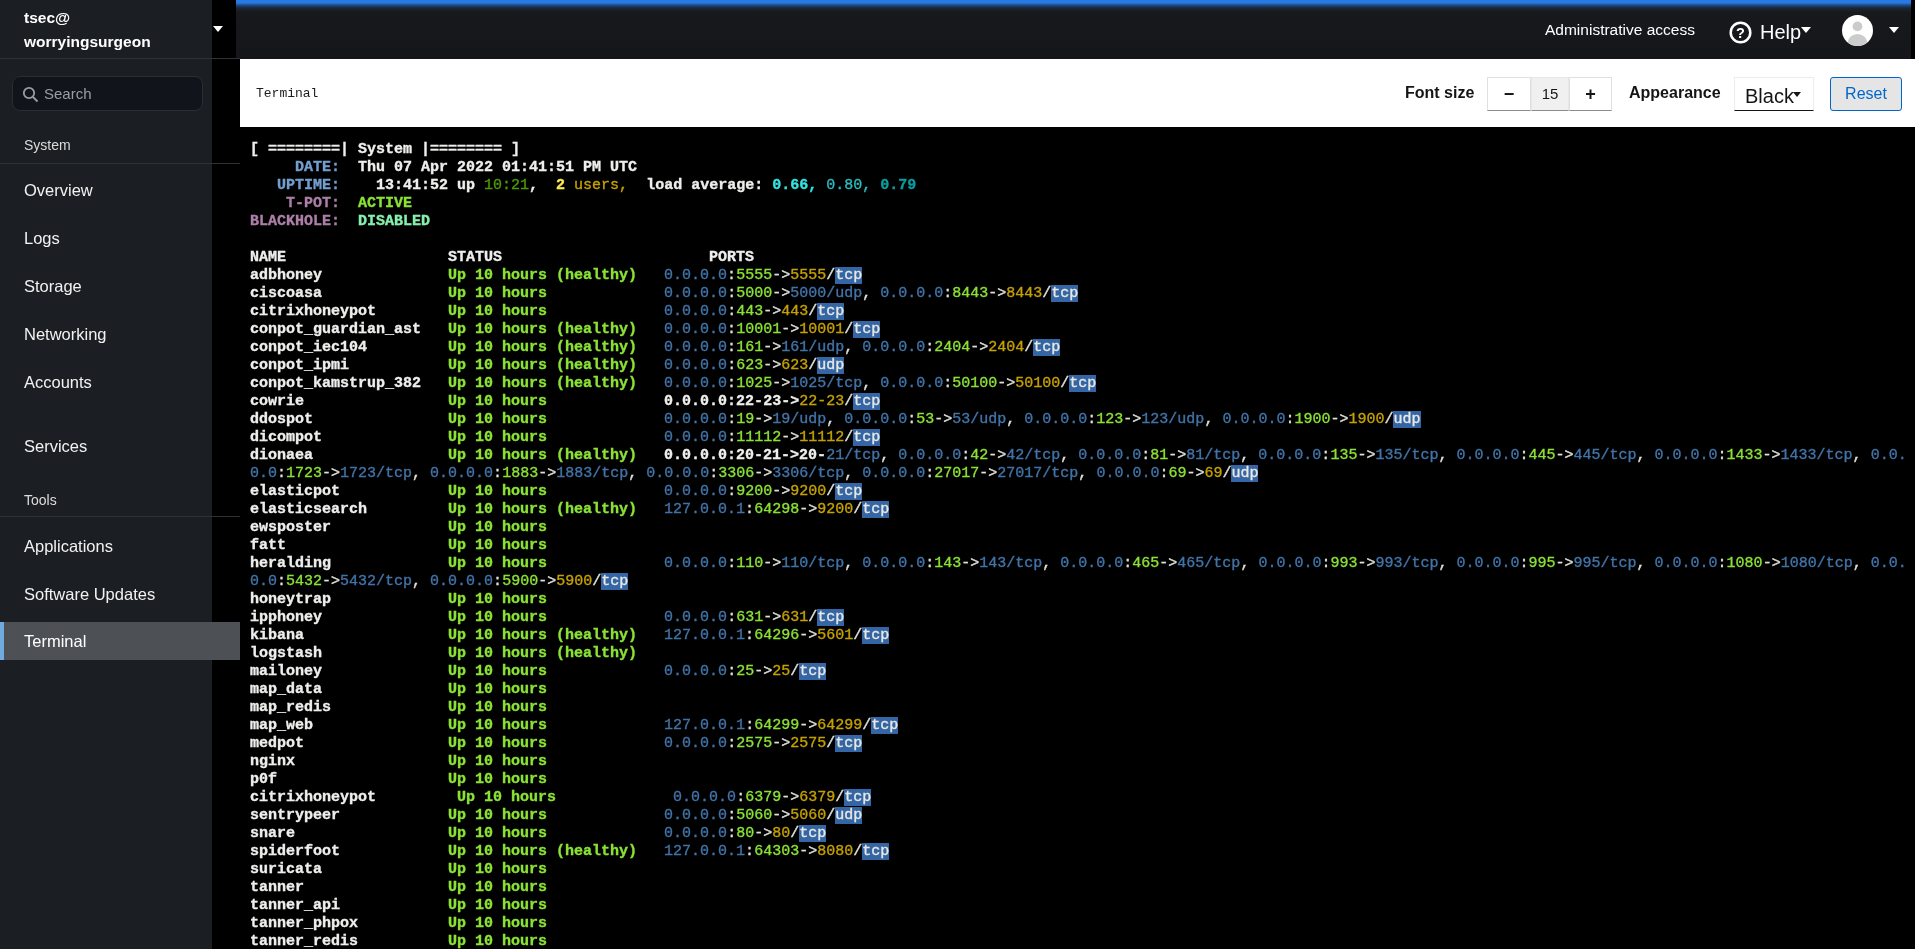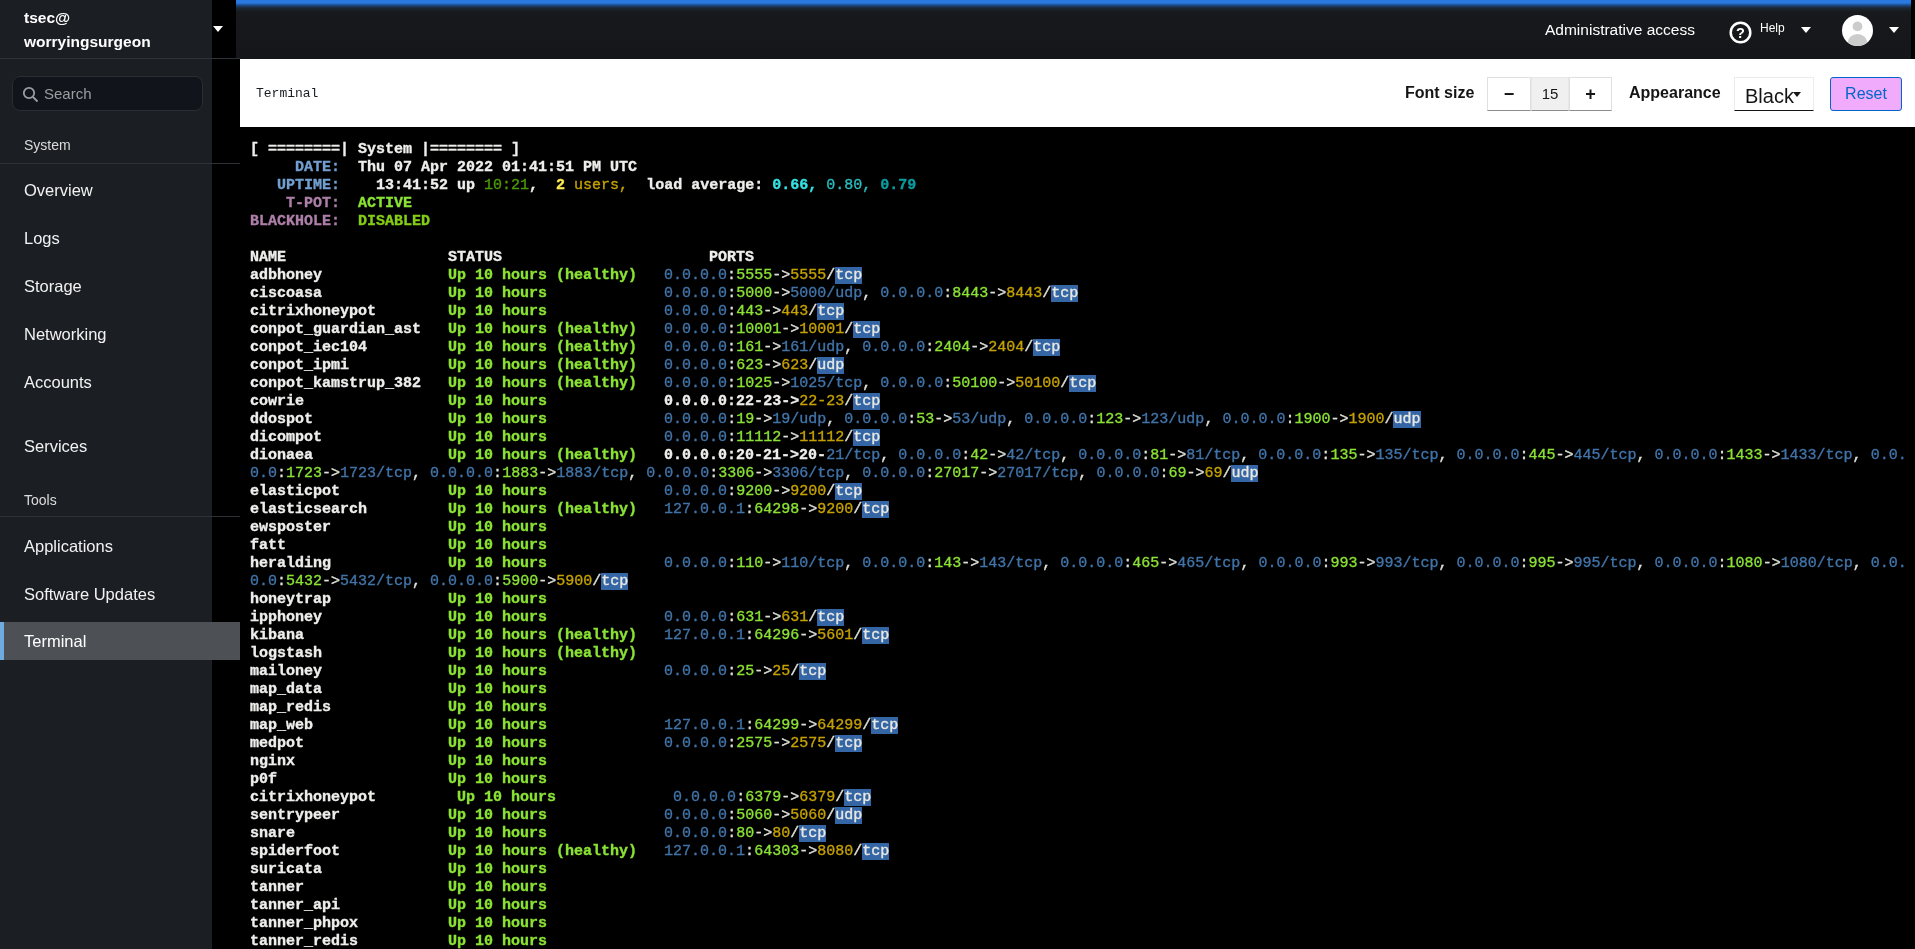--- a/index.html
+++ b/index.html
@@ -11,49 +11,49 @@
 #search .txt{position:absolute;left:31px;top:8px;font-size:15px;color:#9b9ea1}
 #search svg{position:absolute;left:9px;top:9px}
 .navhead{position:absolute;left:24px;font-size:14px;color:#dcdcdc}
 .sep{position:absolute;left:0;width:240px;height:1px;background:#2e3237}
 .nav{position:absolute;left:24px;font-size:16.5px;color:#f2f2f2}
 #active{position:absolute;left:0;top:622px;width:240px;height:38px;background:#4d5156;border-left:4px solid #70abdf}
 #active span{position:absolute;left:20px;top:10px;font-size:16.5px;color:#fff}
 #masthead{position:absolute;left:236px;top:0;width:1675px;height:59px;background:linear-gradient(180deg,#2a79e1 0,#2a79e1 3px,#1c4c8d 5px,#1b2733 8px,#17191c 12px,#141619 100%)}
 #masthead .adm{position:absolute;left:1309px;top:21px;font-size:15.5px;color:#fff}
 #masthead .helpico{position:absolute;left:1493px;top:21px}
-#masthead .help{position:absolute;left:1524px;top:21px;font-size:12px;color:#fff}
+#masthead .help{position:absolute;left:1524px;top:21px;font-size:20px;color:#fff}
 #masthead .c1{position:absolute;left:1565px;top:27px}
 #masthead .avatar{position:absolute;left:1606px;top:15px}
 #masthead .c2{position:absolute;left:1653px;top:27px}
 #toolbar{position:absolute;left:240px;top:59px;width:1675px;height:68px;background:#fff}
 #toolbar .title{position:absolute;left:16px;top:27px;font-family:"Liberation Mono",monospace;font-size:13px;color:#1b1d21}
 #toolbar .lab{position:absolute;top:25px;font-size:16px;font-weight:bold;color:#151515}
 .btn{position:absolute;top:18px;height:34px;background:#fff;border:1px solid #e0e0e0;border-bottom-color:#8a8d90}
 #toolbar .minus{left:1247px;width:44px}
 #toolbar .num{position:absolute;top:18px;left:1291px;width:38px;height:34px;background:#f0f0f0;border:1px solid #e7e7e7;border-bottom-color:#8a8d90;text-align:center;font-size:15px;color:#151515;line-height:32px}
 #toolbar .plus{left:1329px;width:43px}
 .btn .sym{position:absolute;left:0;right:0;top:0;bottom:0;display:flex;align-items:center;justify-content:center;font-size:18px;font-weight:bold;color:#151515}
 #toolbar .sel{position:absolute;left:1494px;top:18px;width:80px;height:34px;background:#fff;border:1px solid #ececec;border-bottom-color:#151515}
 #toolbar .sel .stxt{position:absolute;left:10px;top:7px;font-size:20px;color:#151515}
 #toolbar .sel .car2{position:absolute;right:12px;top:14px;width:0;height:0;border-left:4.5px solid transparent;border-right:4.5px solid transparent;border-top:5.5px solid #151515}
-#toolbar .reset{position:absolute;left:1590px;top:18px;width:72px;height:34px;background:#f0abfc;border:1px solid #06c;border-radius:3px;color:#06c;font-size:16px;text-align:center;line-height:31px}
+#toolbar .reset{position:absolute;left:1590px;top:18px;width:72px;height:34px;background:#e5e5e5;border:1px solid #06c;border-radius:3px;color:#06c;font-size:16px;text-align:center;line-height:31px}
 #term{position:absolute;left:240px;top:127px;width:1675px;height:822px;background:#000}
 #term pre{position:absolute;left:10px;top:14px;font-family:"Liberation Mono",monospace;font-size:15px;line-height:18px;color:#dfe1da;font-weight:normal;-webkit-text-stroke:.35px}
 #term i{font-style:normal}
 .W{color:#eeeeec;font-weight:bold}
 .B{color:#729fcf;font-weight:bold}
 .b{color:#4174a9}
 .g{color:#8ae234}
 .G{color:#8ae234;font-weight:bold}
 .dg{color:#4e9a06}
 .y{color:#c4a000}
 .Y{color:#fce94f;font-weight:bold}
 .m{color:#ad7fa8;font-weight:bold}
-.r{color:#84cc16;font-weight:bold}
+.r{color:#86efac;font-weight:bold}
 .c1x{color:#34e2e2;font-weight:bold}
 .c2x{color:#2cbcc0;font-weight:normal}
 .c3x{color:#0b9ca0;font-weight:bold}
 .hl{background:#3465a4;color:#e9e9e4}
 </style></head>
 <body>
 <div id="sidebar">
   <div id="acct">
       <div class="u">tsec@<br>worryingsurgeon</div>
       <span class="caret car"></span>

